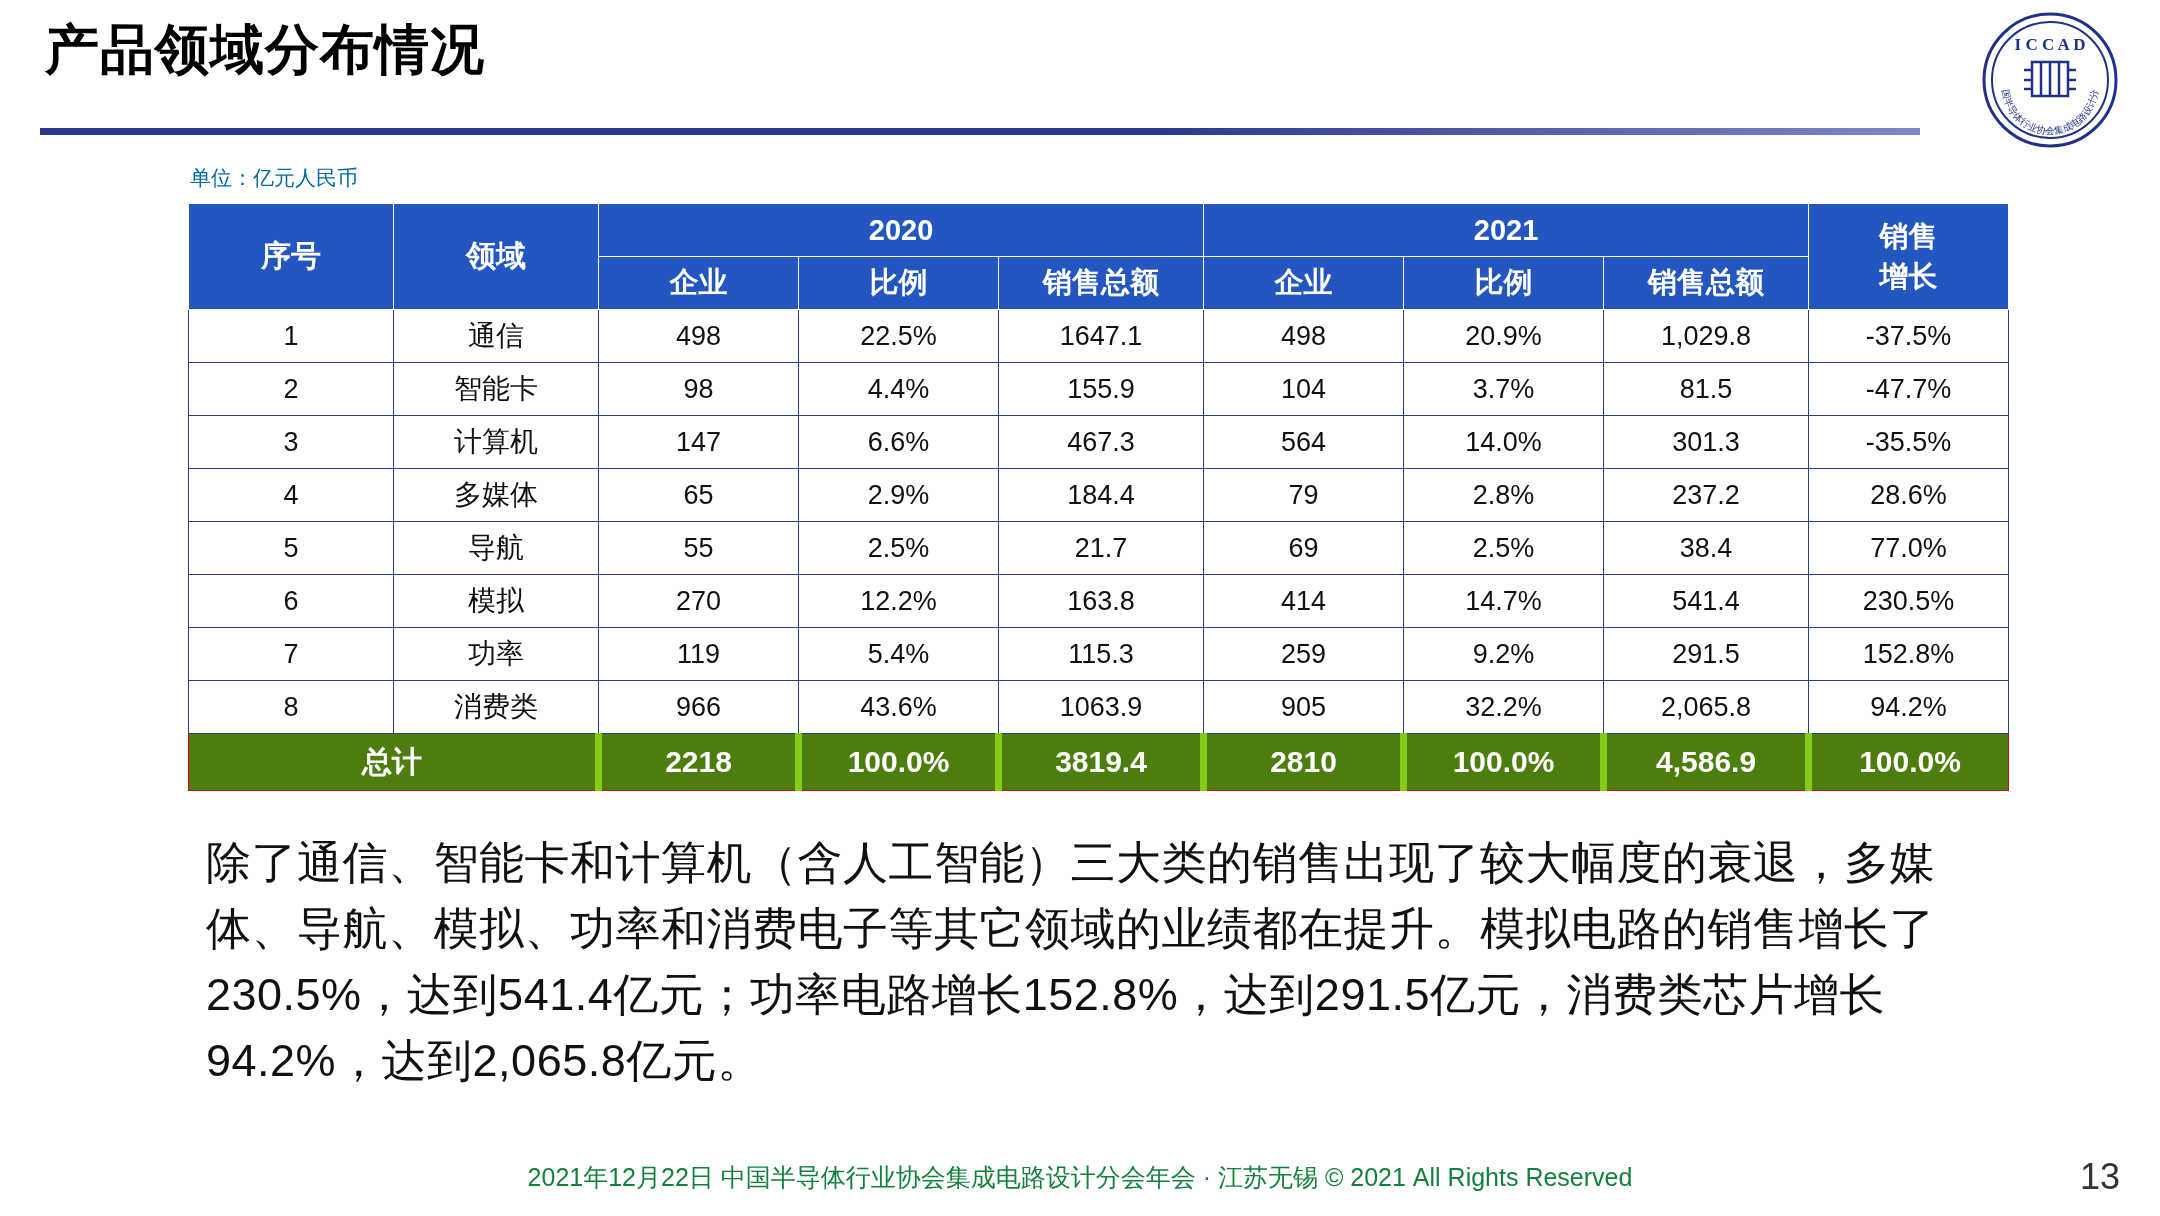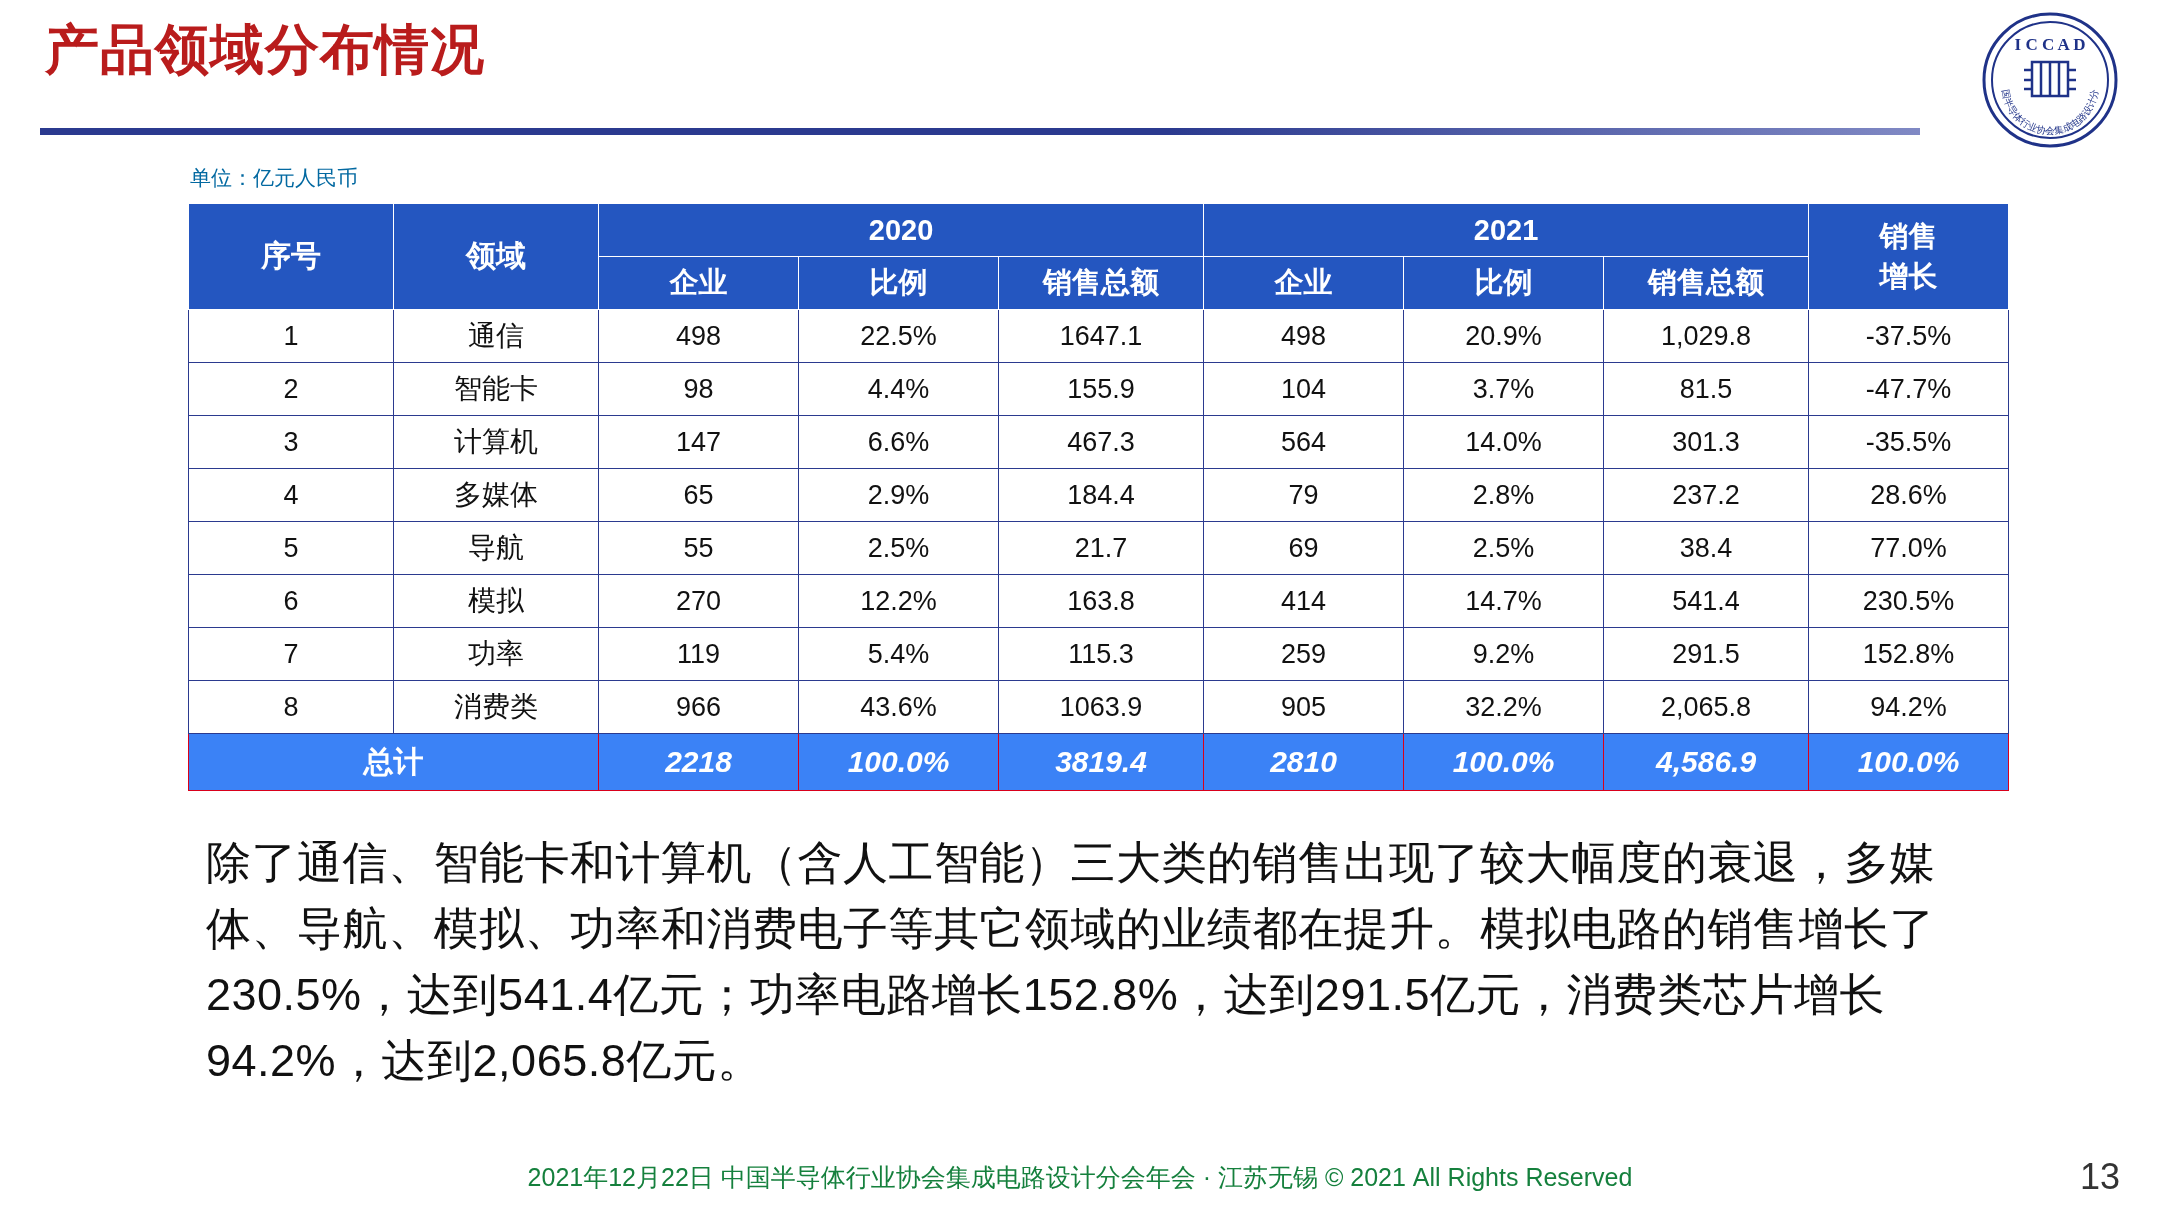--- a/index.html
+++ b/index.html
@@ -15,21 +15,21 @@
     position: relative;
   }
 
   
   .slide-title {
     position: absolute;
     left: 45px;
     top: 14px;
     font-size: 54px;
     font-weight: bold;
-    color: #b91c1c;
+    color: #000000;
     letter-spacing: 1px;
     white-space: nowrap;
   }
   .title-rule {
     position: absolute;
     left: 40px;
     top: 128px;
     width: 1880px;
     height: 7px;
     background: linear-gradient(to right, #2b3a8f 0%, #2b3a8f 60%, #8089c4 100%);
@@ -81,28 +81,28 @@
     font-size: 29px;
     border: 1px solid #ffffff;
   }
   table.data thead tr:first-child th.no-col,
   table.data thead tr:first-child th.field-col {
     font-size: 30px;
   }
   tbody tr td.num-cell { font-size: 27px; }
   tbody tr td.name-cell { font-size: 28px; }
   tr.total-row td {
-    background: #3b82f6;
+    background: #4d7c0f;
     color: #ffffff;
     font-weight: bold;
     font-size: 30px;
     border: 1px solid #d9001b;
     height: 56px;
   }
-  tr.total-row td.sep { border-left: 1px solid #84cc16; font-style: italic; }
+  tr.total-row td.sep { border-left: 7px solid #84cc16; }
 
   
   .body-text {
     position: absolute;
     left: 186px;
     top: 830px;
     width: 1790px;
     font-size: 45px;
     line-height: 66px;
     color: #111111;

